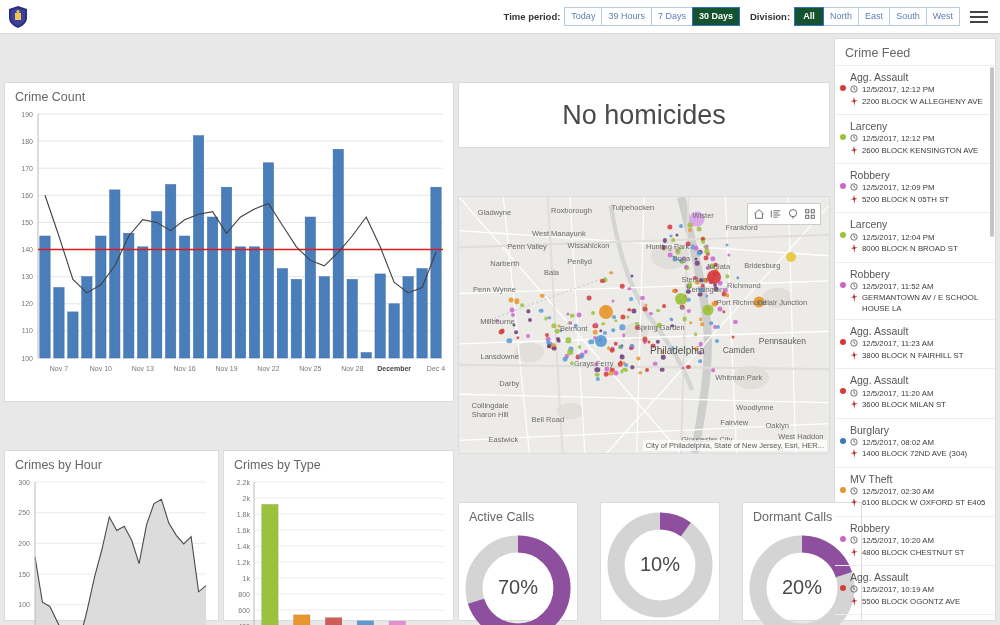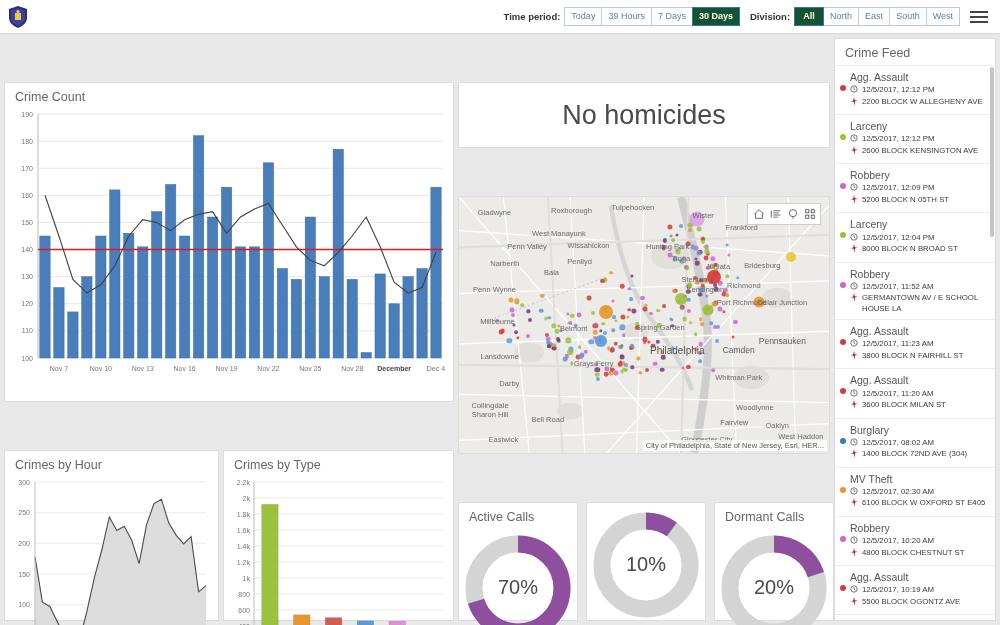--- a/index.html
+++ b/index.html
@@ -68,21 +68,21 @@
   .map-attr {
     position: absolute; bottom: 2px; right: 2px; font-size: 7.5px; color: #5a5a5a;
     background: rgba(255,255,255,.72); padding: 1px 3px; z-index: 6; white-space: nowrap;
   }
   .map-label { position: absolute; font-size: 7.5px; color: #6b6b6b; white-space: nowrap; transform: translate(-50%,-50%); pointer-events:none;}
   .map-label.big { font-size: 10px; color: #4f4f4f; }
   .map-label.med { font-size: 8.5px; color: #5d5d5d; }
   .dot { position: absolute; border-radius: 50%; transform: translate(-50%,-50%); opacity:.85;}
 
   
-  .gauge-row { height: 163px; flex: 0 0 163px; display: flex; gap: 8px; }
+  .gauge-row { height: 163px; flex: 0 0 163px; display: flex; gap: 22px; }
   .gauge-panel { flex: 1; position: relative; }
   .gauge-wrap { display:flex; align-items:center; justify-content:center; height: 124px; }
 
   
   .feed { background:#fff; border:1px solid #dcdcdc; height:100%; display:flex; flex-direction:column; overflow:hidden;}
   .feed-title { font-size: 12.5px; color: #666; padding: 7px 10px 5px; flex:0 0 auto;}
   .feed-list { flex:1; overflow:hidden; position:relative;}
   .feed-item { display:flex; padding: 5px 6px 5px 5px; border-top: 1px solid #ededed; gap:4px;}
   .feed-dot { width: 6px; height: 6px; border-radius: 50%; margin-top: 14px; flex: 0 0 6px;}
   .feed-body { flex:1; min-width:0;}

